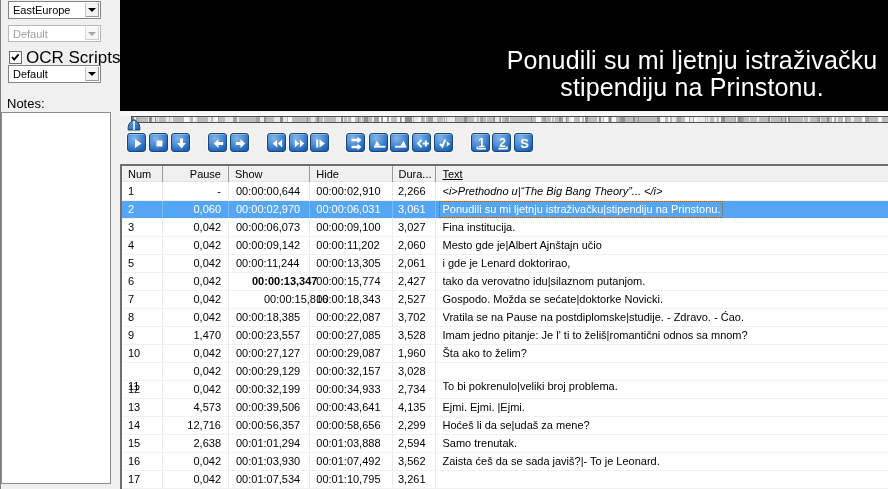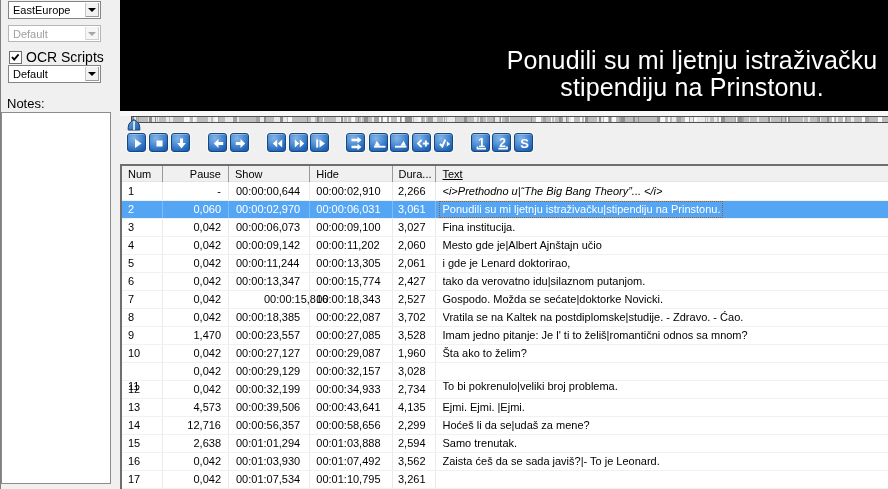--- a/index.html
+++ b/index.html
@@ -36,21 +36,21 @@
     <span class="txt">Default</span>
     <span class="btn"></span>
     <span class="arr"></span>
   </div>
 
   <div class="abs" style="left:9px;top:51px;width:13px;height:13px;background:#fff;border:1px solid #6e6e6e;">
     <svg width="11" height="11" style="position:absolute;left:0;top:0;">
       <path d="M2 5 L4.2 7.6 L8.6 2.4" stroke="#000" stroke-width="1.8" fill="none"></path>
     </svg>
   </div>
-  <div class="abs" style="left:26px;top:51px;font-size:14px;line-height:13px;color:#000;">OCR Scripts</div>
+  <div class="abs" style="left:26px;top:51px;font-size:17px;line-height:13px;color:#000;">OCR Scripts</div>
 
   <div class="combo" style="top:65px;height:18px;">
     <span class="txt">Default</span>
     <span class="btn"></span>
     <span class="arr"></span>
   </div>
 
   <div class="abs" style="left:7px;top:96px;font-size:13px;color:#000;">Notes:</div>
   <div class="abs" style="left:1px;top:112px;width:110px;height:372px;background:#fff;border:1px solid #8c8c8c;"></div>
 
@@ -234,36 +234,36 @@
     <div class="cell" style="left:253.5px;top:70px;width:50px;text-align:right;">2,060</div>
     <div class="cell" style="left:320.5px;top:70px;width:444px;">Mesto gde je|Albert Ajnštajn učio</div>
     <div class="cell" style="left:6px;top:88px;width:33px;">5</div>
     <div class="cell" style="left:39.5px;top:88px;width:59.5px;text-align:right;">0,042</div>
     <div class="cell" style="left:114px;top:88px;width:70px;">00:00:11,244</div>
     <div class="cell" style="left:194.3px;top:88px;width:70px;">00:00:13,305</div>
     <div class="cell" style="left:253.5px;top:88px;width:50px;text-align:right;">2,061</div>
     <div class="cell" style="left:320.5px;top:88px;width:444px;">i gde je Lenard doktorirao,</div>
     <div class="cell" style="left:6px;top:106px;width:33px;">6</div>
     <div class="cell" style="left:39.5px;top:106px;width:59.5px;text-align:right;">0,042</div>
-    <div class="cell" style="left:114px;top:106px;width:70px;">00:00:13,347</div>
+    <div class="cell" style="left:130px;top:106px;width:70px;font-weight:bold;">00:00:13,347</div>
     <div class="cell" style="left:194.3px;top:106px;width:70px;">00:00:15,774</div>
     <div class="cell" style="left:253.5px;top:106px;width:50px;text-align:right;">2,427</div>
     <div class="cell" style="left:320.5px;top:106px;width:444px;">tako da verovatno idu|silaznom putanjom.</div>
     <div class="cell" style="left:6px;top:124px;width:33px;">7</div>
     <div class="cell" style="left:39.5px;top:124px;width:59.5px;text-align:right;">0,042</div>
     <div class="cell" style="left:114px;top:124px;width:70px;margin-left:28px;">00:00:15,816</div>
     <div class="cell" style="left:194.3px;top:124px;width:70px;">00:00:18,343</div>
     <div class="cell" style="left:253.5px;top:124px;width:50px;text-align:right;">2,527</div>
     <div class="cell" style="left:320.5px;top:124px;width:444px;">Gospodo. Možda se sećate|doktorke Novicki.</div>
     <div class="cell" style="left:6px;top:142px;width:33px;">8</div>
     <div class="cell" style="left:39.5px;top:142px;width:59.5px;text-align:right;">0,042</div>
     <div class="cell" style="left:114px;top:142px;width:70px;">00:00:18,385</div>
     <div class="cell" style="left:194.3px;top:142px;width:70px;">00:00:22,087</div>
     <div class="cell" style="left:253.5px;top:142px;width:50px;text-align:right;">3,702</div>
-    <div class="cell" style="left:320.5px;top:142px;width:444px;">Vratila se na Kaltek na postdiplomske|studije. - Zdravo. - Ćao.</div>
+    <div class="cell" style="left:320.5px;top:142px;width:444px;">Vratila se na Pause na postdiplomske|studije. - Zdravo. - Ćao.</div>
     <div class="cell" style="left:6px;top:160px;width:33px;">9</div>
     <div class="cell" style="left:39.5px;top:160px;width:59.5px;text-align:right;">1,470</div>
     <div class="cell" style="left:114px;top:160px;width:70px;">00:00:23,557</div>
     <div class="cell" style="left:194.3px;top:160px;width:70px;">00:00:27,085</div>
     <div class="cell" style="left:253.5px;top:160px;width:50px;text-align:right;">3,528</div>
     <div class="cell" style="left:320.5px;top:160px;width:444px;">Imam jedno pitanje: Je l' ti to želiš|romantični odnos sa mnom?</div>
     <div class="cell" style="left:6px;top:178px;width:33px;">10</div>
     <div class="cell" style="left:39.5px;top:178px;width:59.5px;text-align:right;">0,042</div>
     <div class="cell" style="left:114px;top:178px;width:70px;">00:00:27,127</div>
     <div class="cell" style="left:194.3px;top:178px;width:70px;">00:00:29,087</div>

